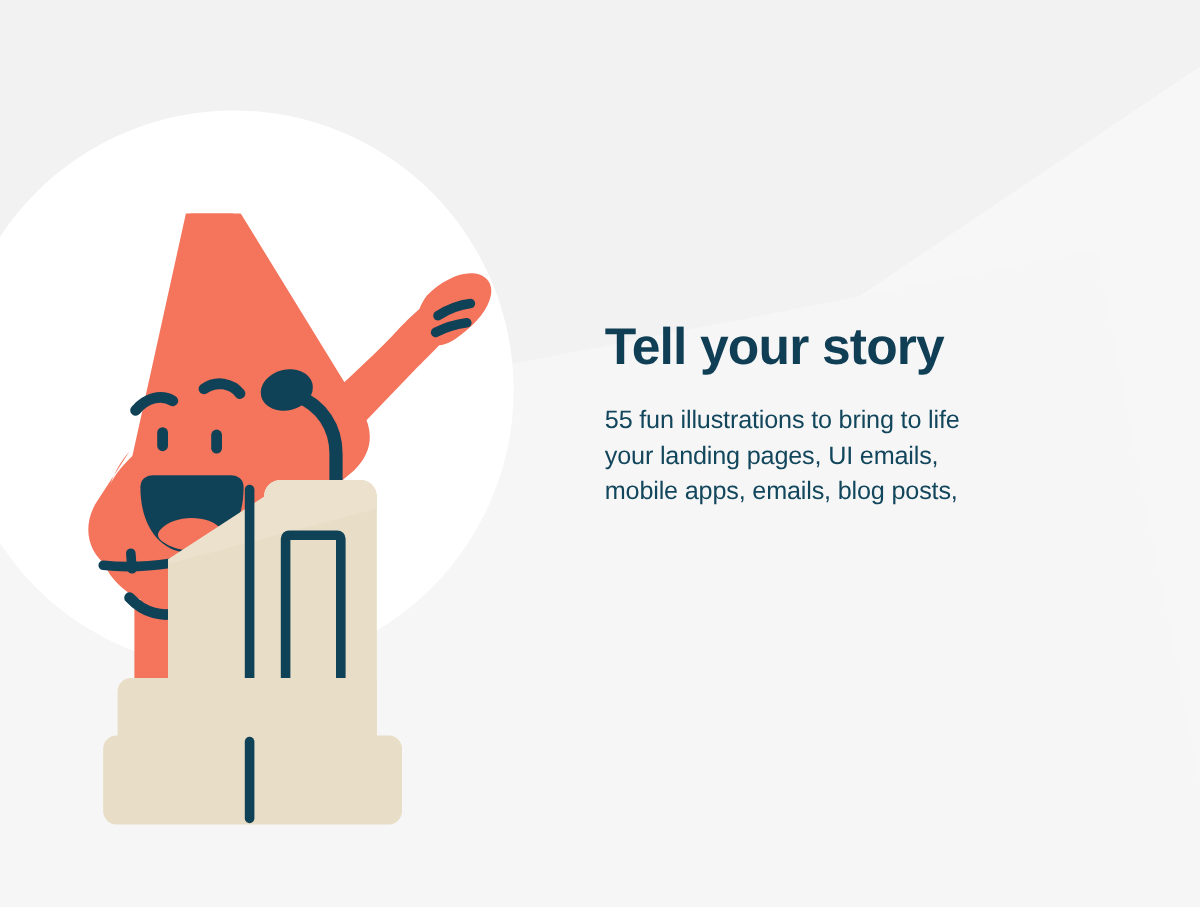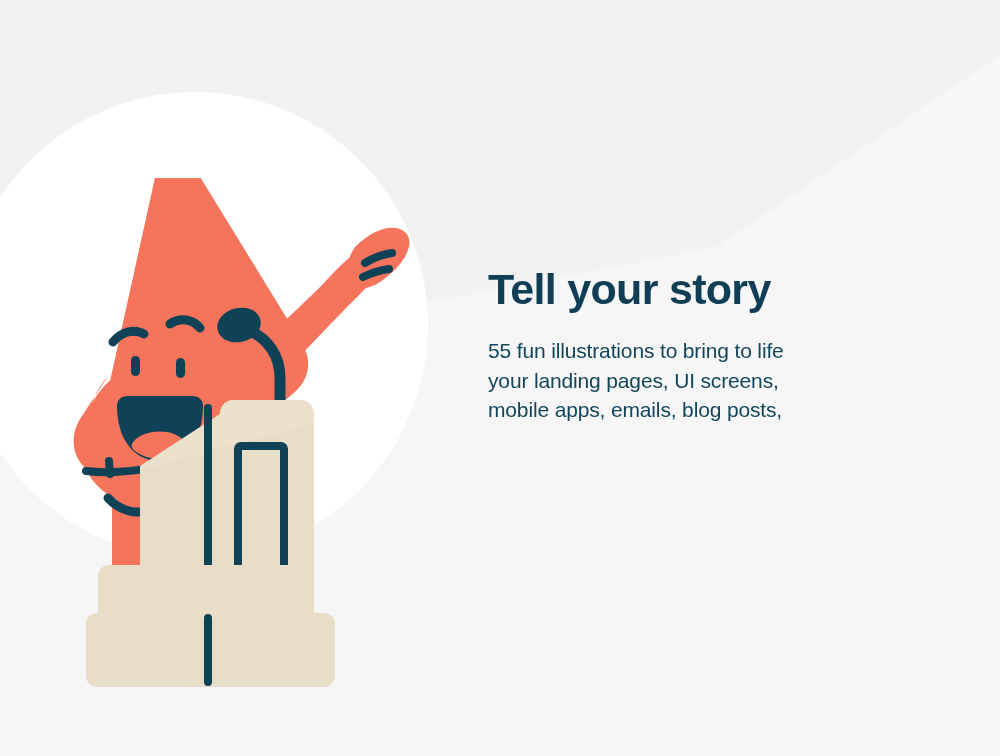--- a/index.html
+++ b/index.html
@@ -61,21 +61,21 @@
   }
   .illustration svg {
     display: block;
     width: 100%;
     height: 100%;
   }
 
   
   .text-col {
     position: absolute;
-    left: 488px;
+    left: 504px;
     top: 264px;
     width: 410px;
   }
   .headline {
     margin: 0;
     font-size: 43px;
     line-height: 50px;
     font-weight: 700;
     letter-spacing: -0.7px;
     color: #0f3e55;
@@ -157,18 +157,18 @@
 
     </svg>
   </div>
 
   <div class="text-col">
     <h1 class="headline">
       <span class="line">Tell your story</span>
     </h1>
     <p class="subcopy">
       <span class="line">55 fun illustrations to bring to life</span>
-      <span class="line">your landing pages, UI screens,</span>
+      <span class="line">your landing pages, UI emails,</span>
       <span class="line">mobile apps, emails, blog posts,</span>
     </p>
   </div>
 
 </div>
 
 </body></html>

